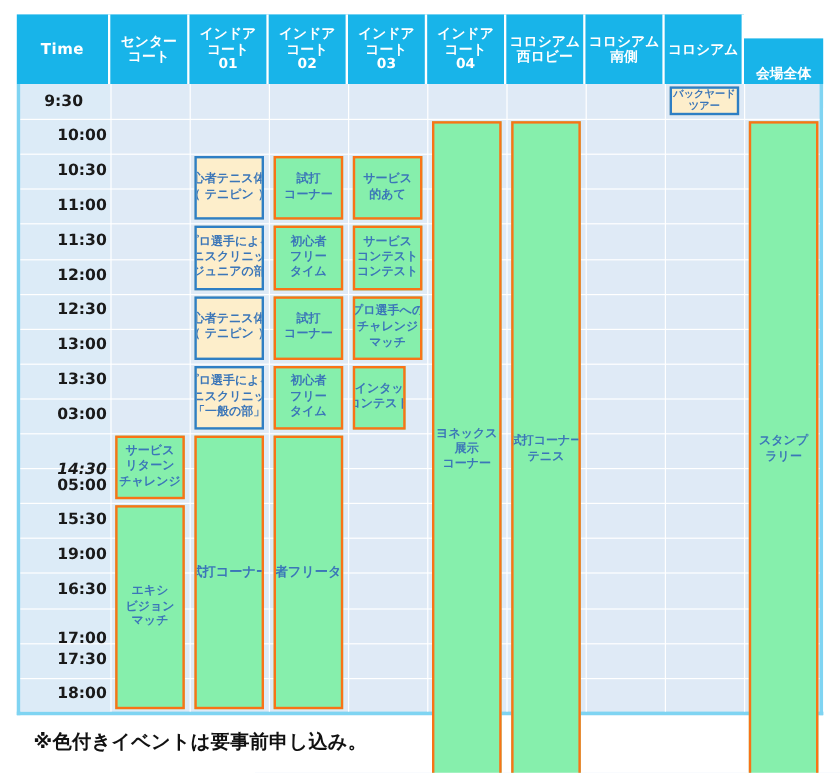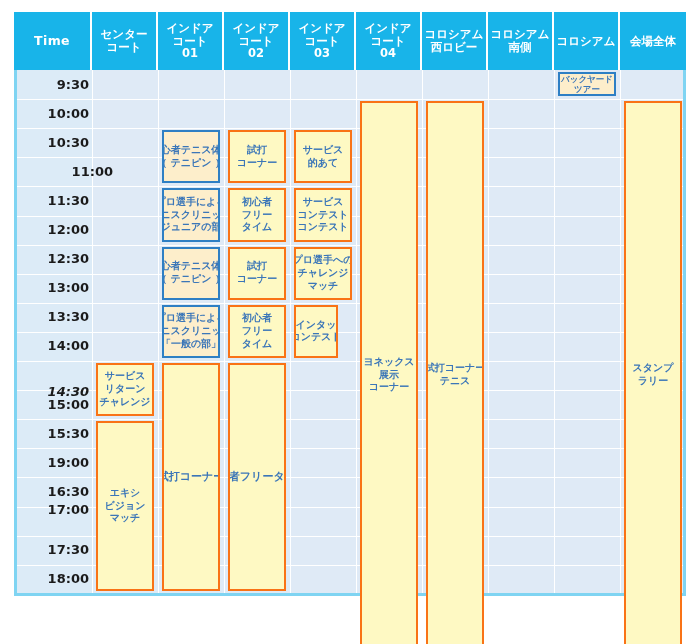--- a/index.html
+++ b/index.html
@@ -69,21 +69,21 @@
     border:2px solid #f97316;
     display:flex;align-items:center;justify-content:center;
     text-align:center;
     color:#3b76b8;
     font-size:10px;
     line-height:1.28;
     font-weight:bold;
     padding:1px 2px;
     overflow:hidden;
   }
-  .ev.white{background:#fef9c3;}
+  .ev.white{background:#86efac;}
   .ev.yellow{background:#fdeecb;border-color:#2e7fc4;}
   .ev.wide{font-size:11px;}
   .ev.tiny{font-size:8.5px;line-height:1.2;}
   .ev .ln{display:block;white-space:nowrap;}
 
   
   #footnote{
     position:absolute;left:28px;top:608px;
     font-size:16px;font-weight:bold;color:#111111;
     letter-spacing:.2px;
@@ -147,21 +147,21 @@
           <div>
             <span class="hl">コロシアム</span>
             <span class="hl">南側</span>
           </div>
         </div>
         <div class="hdr-cell ven" style="left: 540px; width: 66px;">
           <div>
             <span class="hl">コロシアム</span>
           </div>
         </div>
-        <div class="hdr-cell ven" style="left: 606px; width: 66px;">
+        <div class="hdr-cell ven" style="left: 606px; width: 66px; margin-top: 20px;">
           <div>
             <span class="hl">会場全体</span>
           </div>
         </div>
       </div>
 
     <div id="grid-body">
       <div class="timecol"></div>
     <div class="hline" style="top: 29.1px;"></div>
         <div class="hline" style="top: 58.2px;"></div>
@@ -183,36 +183,36 @@
         <div class="vline" style="left: 75px;"></div>
         <div class="vline" style="left: 141px;"></div>
         <div class="vline" style="left: 207px;"></div>
         <div class="vline" style="left: 273px;"></div>
         <div class="vline" style="left: 339px;"></div>
         <div class="vline" style="left: 405px;"></div>
         <div class="vline" style="left: 471px;"></div>
         <div class="vline" style="left: 537px;"></div>
         <div class="vline" style="left: 603px;"></div>
         <div class="vline" style="left: 669px;"></div>
-        <div class="tlabel" style="top: 7.55px;">9:30</div>
+        <div class="tlabel" style="top: 7.55px; text-align: center;">9:30</div>
         <div class="tlabel" style="top: 36.65px;">10:00</div>
         <div class="tlabel" style="top: 65.75px;">10:30</div>
-        <div class="tlabel" style="top: 94.85px; padding-left: 24px;">11:00</div>
+        <div class="tlabel" style="top: 94.85px;">11:00</div>
         <div class="tlabel" style="top: 123.95px;">11:30</div>
         <div class="tlabel" style="top: 153.05px;">12:00</div>
         <div class="tlabel" style="top: 182.15px;">12:30</div>
         <div class="tlabel" style="top: 211.25px;">13:00</div>
         <div class="tlabel" style="top: 240.35px;">13:30</div>
-        <div class="tlabel" style="top: 269.45px;">14:00</div>
+        <div class="tlabel" style="top: 269.45px;">03:00</div>
         <div class="tlabel" style="top: 315px; font-style: italic;">14:30</div>
-        <div class="tlabel" style="top: 327.65px;">15:00</div>
+        <div class="tlabel" style="top: 327.65px;">05:00</div>
         <div class="tlabel" style="top: 356.75px;">15:30</div>
         <div class="tlabel" style="top: 385.85px;">19:00</div>
         <div class="tlabel" style="top: 414.95px;">16:30</div>
-        <div class="tlabel" style="top: 433px; text-align: right;">17:00</div>
+        <div class="tlabel" style="top: 456px; text-align: right;">17:00</div>
         <div class="tlabel" style="top: 473.15px;">17:30</div>
         <div class="tlabel" style="top: 502.25px;">18:00</div>
         <div class="ev yellow tiny" style="left: 541px; top: 2px; width: 58px; height: 24.1px;">
           <div>
             <span class="ln">バックヤード</span>
             <span class="ln">ツアー</span>
           </div>
         </div>
         <div class="ev yellow" style="left: 145px; top: 60.2px; width: 58px; height: 53.2px;">
           <div>
@@ -332,14 +332,15 @@
         <div class="ev white" style="left: 607px; top: 31.1px; width: 58px; height: 547.9px;">
           <div>
             <span class="ln">スタンプ</span>
             <span class="ln">ラリー</span>
           </div>
         </div>
       </div>
 
   </div>
 
+  <div id="footnote">※色付きイベントは要事前申し込み。</div>
 
 </div>
 
 </body></html>

